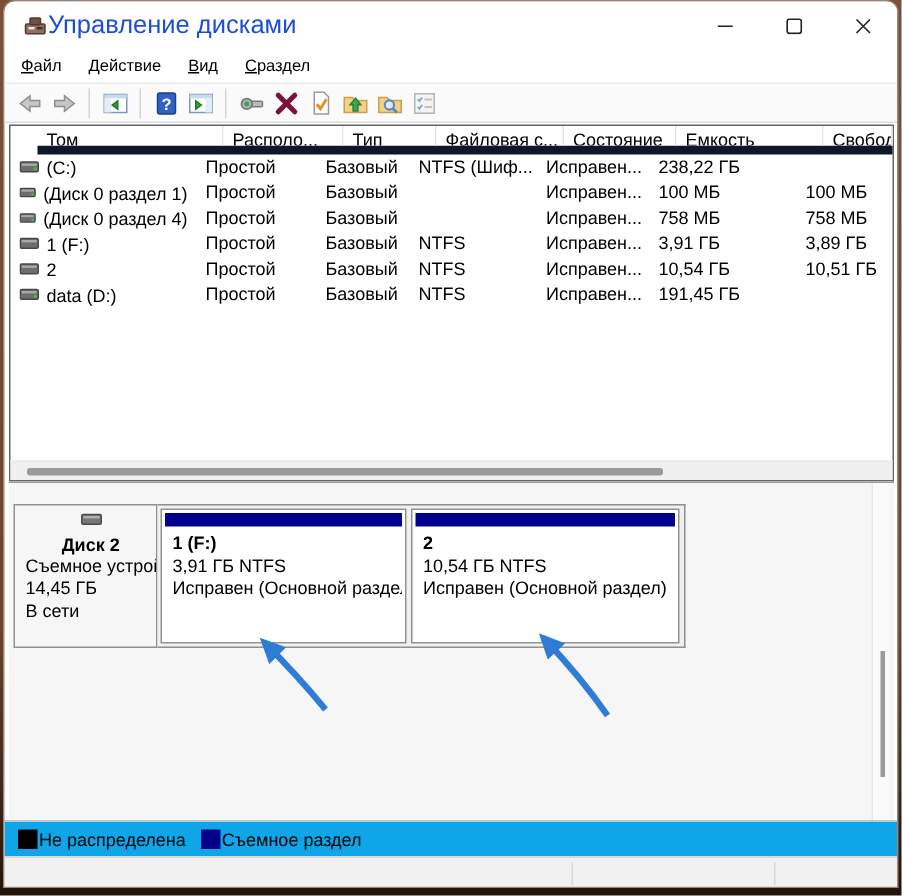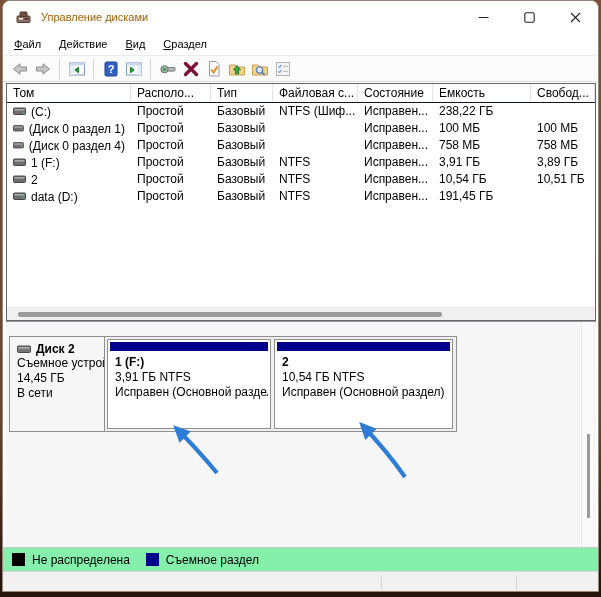--- a/index.html
+++ b/index.html
@@ -11,63 +11,63 @@
     position: relative;
   }
   #window {
     position:absolute; left:2px; top:0; width:597px; height:592px;
     background:#fff; border:1px solid #97867a;
     border-radius:8px 8px 0 0; overflow:hidden;
   }
   
   #titlebar { position:absolute; left:0; top:0; width:100%; height:32px; background:#fff; display:flex; align-items:center; }
   #app-icon { margin-left:12px; width:17px; height:16px; flex:0 0 auto; }
-  #title-text { margin-left:9px; font-size:11px; color:#a16207; }
+  #title-text { font-size:17px; color:#1d4ed8; }
   #win-controls { margin-left:auto; display:flex; height:100%; }
   .wc { width:46px; height:32px; display:flex; align-items:center; justify-content:center; }
   
   #menubar { position:absolute; left:0; top:32px; width:100%; height:22px; background:#fff; display:flex; align-items:center; padding-left:2px; }
   .menu-item { padding:3px 9px; font-size:11px; }
   .menu-item .u { text-decoration: underline; }
   
   #toolbar { position:absolute; left:0; top:54px; width:100%; height:27px; background:#fbfbfb;
              border-top:1px solid #ececec; border-bottom:1px solid #dcdcdc;
              display:flex; align-items:center; padding-left:5px; }
   .tbtn { width:23px; height:22px; display:flex; align-items:center; justify-content:center; }
   .tsep { width:1px; height:20px; background:#d4d4d4; margin:0 5px; }
   
   #volume-list { position:absolute; left:3px; top:82px; width:590px; height:238px;
                  background:#fff; border:1px solid #64646a; }
   .vhead, .vrow { display:grid; grid-template-columns:124px 80px 62px 85px 75px 98px 1fr; }
-  .vhead { height:19px; border-bottom:1px solid #0f172a; }
+  .vhead { height:19px; border-bottom:6px solid #0f172a;margin-left:18px; }
   .vhead .hc { padding:2px 6px; border-right:1px solid #e3e3e3; white-space:nowrap; overflow:hidden; background:#fff; }
   .vrow { height:17px; }
   .vrow .c { padding:1px 6px; white-space:nowrap; overflow:hidden; }
   .volcell { display:flex; align-items:center; gap:5px; }
   #hscroll { position:absolute; left:0; bottom:0; width:100%; height:13px; background:#f0f0f0; border-top:1px solid #e7e7e7; }
   #hscroll-thumb { position:absolute; left:11px; top:4px; width:424px; height:5px; background:#9a9a9a; border-radius:2px; }
   
   #bottom-pane { position:absolute; left:3px; top:320px; width:590px; height:226px;
                  background:#f6f6f6; border-top:1px solid #9a9a9a; }
   #vscroll-track { position:absolute; right:3px; top:0; width:12px; height:100%; background:#fafafa; border-left:1px solid #e7e7e7; }
   #vscroll-thumb { position:absolute; left:5px; top:112px; width:3px; height:84px; background:#9a9a9a; }
   #disk-row { position:absolute; left:3px; top:14px; height:96px; display:flex; }
   #disk-info { width:96px; height:96px; border:1px solid #8f8f8f; padding:5px 0 0 7px; overflow:hidden; background:#f6f6f6; }
-  #disk-info .dname { font-weight:bold; display:flex; align-items:center; gap:5px; white-space:nowrap; }
+  #disk-info .dname { font-weight:bold; display:flex; align-items:center; gap:5px; white-space:nowrap;flex-direction:column; }
   #disk-info .dline { line-height:15px; white-space:nowrap; }
   #disk-parts { width:352px; height:96px; border:1px solid #8f8f8f; border-left:none; background:#f0f0f0;
                 display:flex; gap:3px; padding:2px; }
   .part { background:#fff; border:1px solid #8f8f8f; padding:2px; display:flex; flex-direction:column; }
   .part-bar { height:9px; margin-bottom:2px; }
   .part-body { flex:1; padding:2px 5px; overflow:hidden; }
   .part-body .pname { font-weight:bold; white-space:nowrap; line-height:15px; }
   .part-body .pline { white-space:nowrap; line-height:15px; }
   
-  #legend { position:absolute; left:0; top:546px; width:100%; height:24px; background:#86efac;
-            border-top:1px solid #c9c9c9; display:flex; align-items:center; padding-left:9px; gap:7px; }
+  #legend { position:absolute; left:0; top:546px; width:100%; height:24px; background:#0ea5e9;
+            border-top:1px solid #c9c9c9; display:flex; align-items:center; padding-left:9px; gap:1px; }
   .lg-sq { width:13px; height:13px; flex:0 0 auto; }
   .lg-label { margin-right:9px; }
   
   #statusbar { position:absolute; left:0; top:570px; width:100%; height:21px; background:#f1f1f1; border-top:1px solid #dadada; }
   .sb-sep { position:absolute; top:3px; width:1px; height:15px; background:#d7d7d7; }
   
   #arrows { position:absolute; left:0; top:0; width:597px; height:592px; pointer-events:none; z-index:9; }
 </style>
 </head>
 <body>

